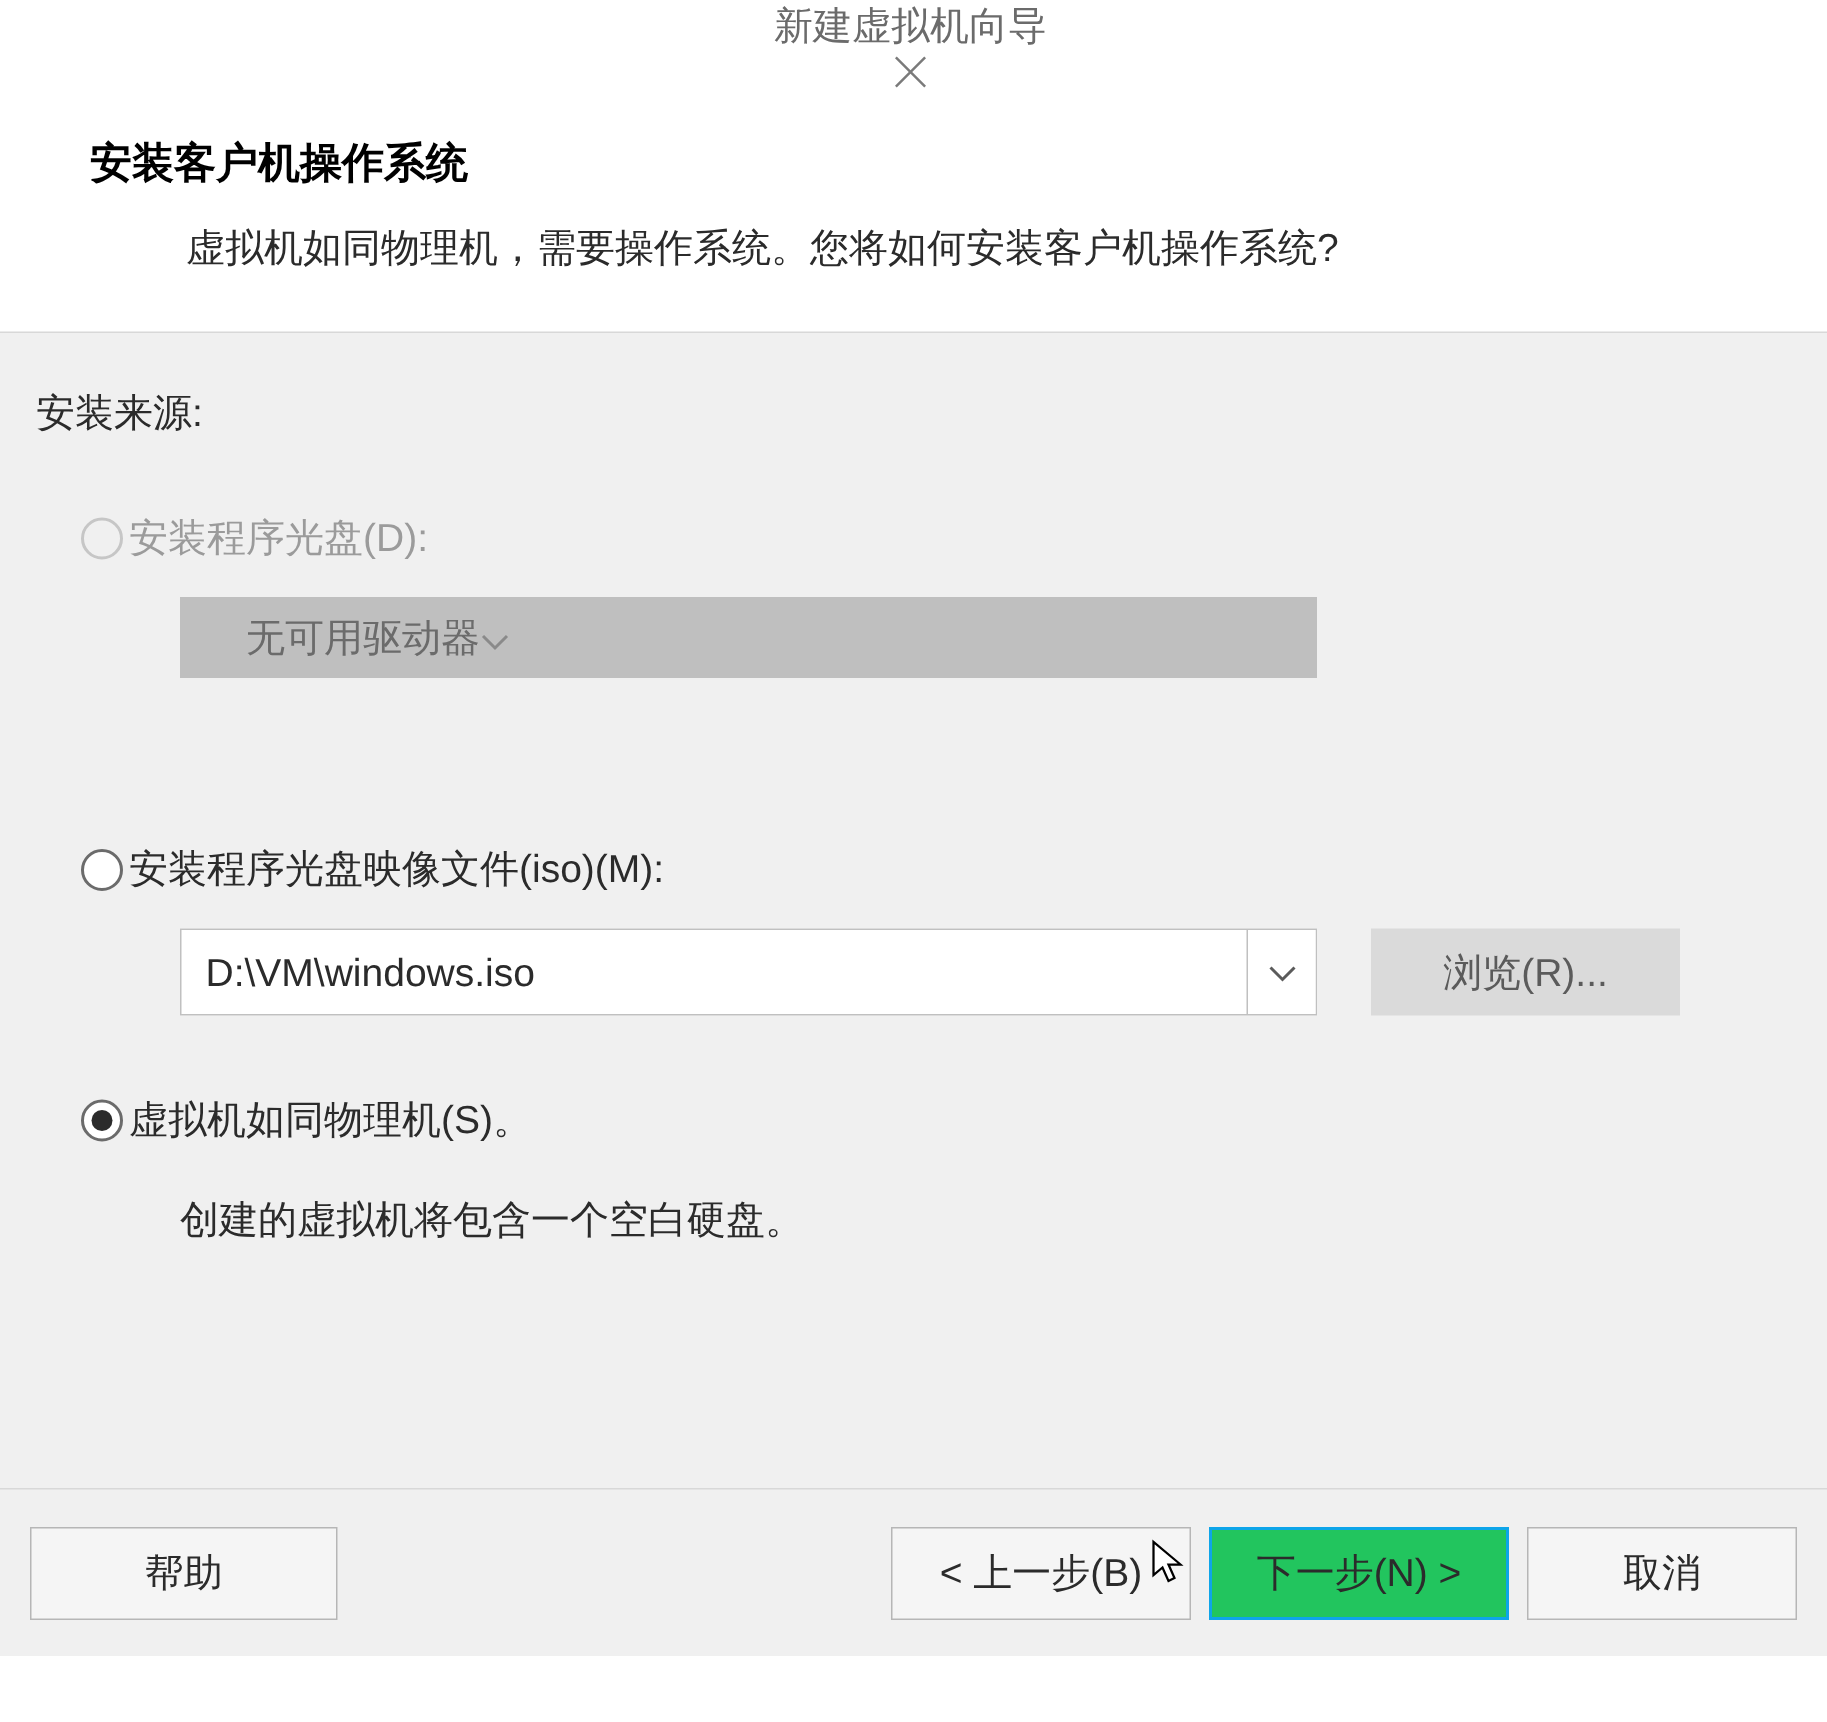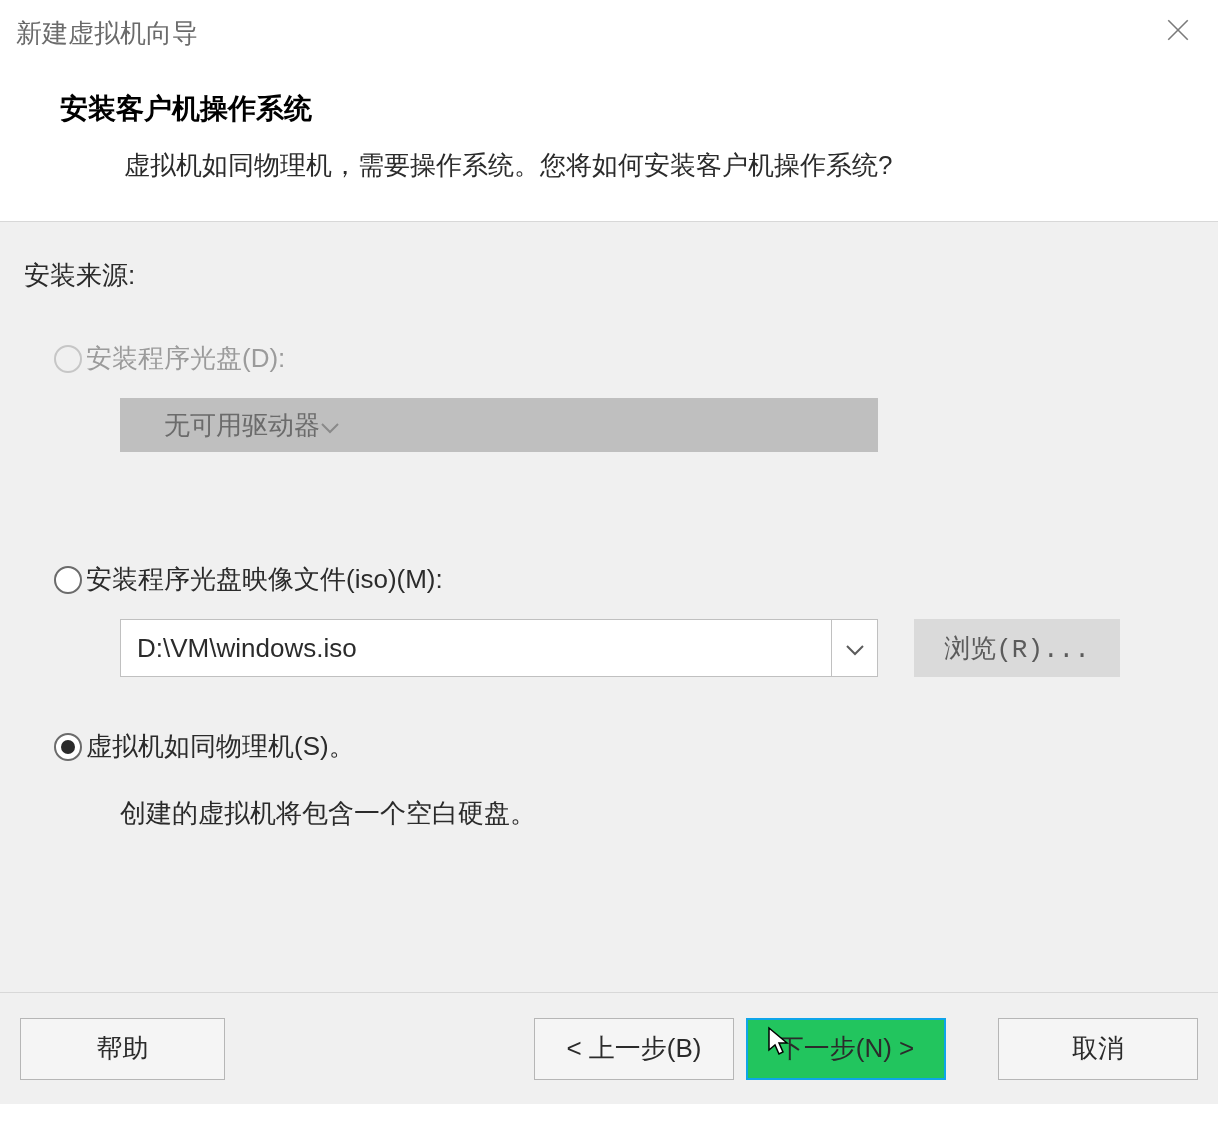--- a/index.html
+++ b/index.html
@@ -16,20 +16,21 @@
       font-size: 24px;
       color: #333333;
     }
     .titlebar {
       height: 66px;
       display: flex;
       align-items: center;
       justify-content: space-between;
       padding: 0 20px 0 16px;
       background: #ffffff;
+      flex-direction: column;
     }
     .titlebar-title {
       color: #6b6b6b;
       font-size: 26px;
       font-weight: 400;
     }
     .close-btn {
       width: 40px;
       height: 40px;
       display: flex;
@@ -179,21 +180,20 @@
     .browse-btn {
       height: 58px;
       width: 206px;
       background: #dadada;
       color: #5b5b5b;
       font-size: 26px;
       display: flex;
       align-items: center;
       justify-content: center;
       border: none;
-      font-family: Liberation Mono, monospace;
     }
     .note-text {
       margin-left: 66px;
       margin-top: 32px;
       font-size: 26px;
       color: #2b2b2b;
     }
     .footer {
       height: 112px;
       background: #f0f0f0;
@@ -219,22 +219,21 @@
       width: 205px;
     }
     .footer-spacer {
       flex: 1;
     }
     .footer-btn.primary {
       border: 2px solid #0ea5e9;
       background: #22c55e;
     }
     .footer-btn.cancel {
-      width: 200px;
-      margin-left: 40px;
+      width: 180px;
     }
     .cursor {
       position: absolute;
       left: 767px;
       top: 1026px;
       pointer-events: none;
       z-index: 100;
     }
     .cursor svg {
       width: 24px;

